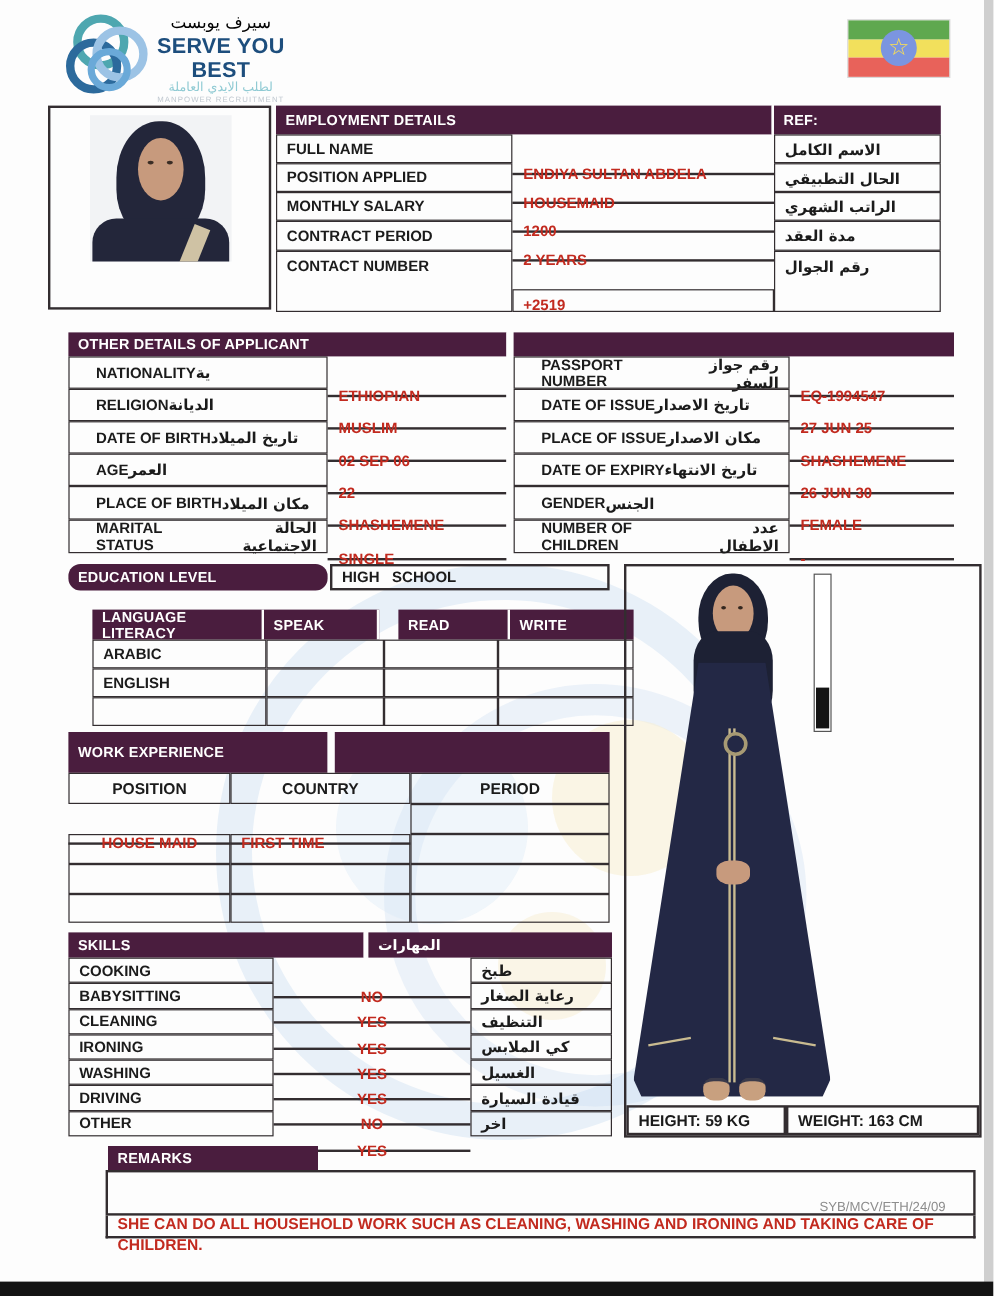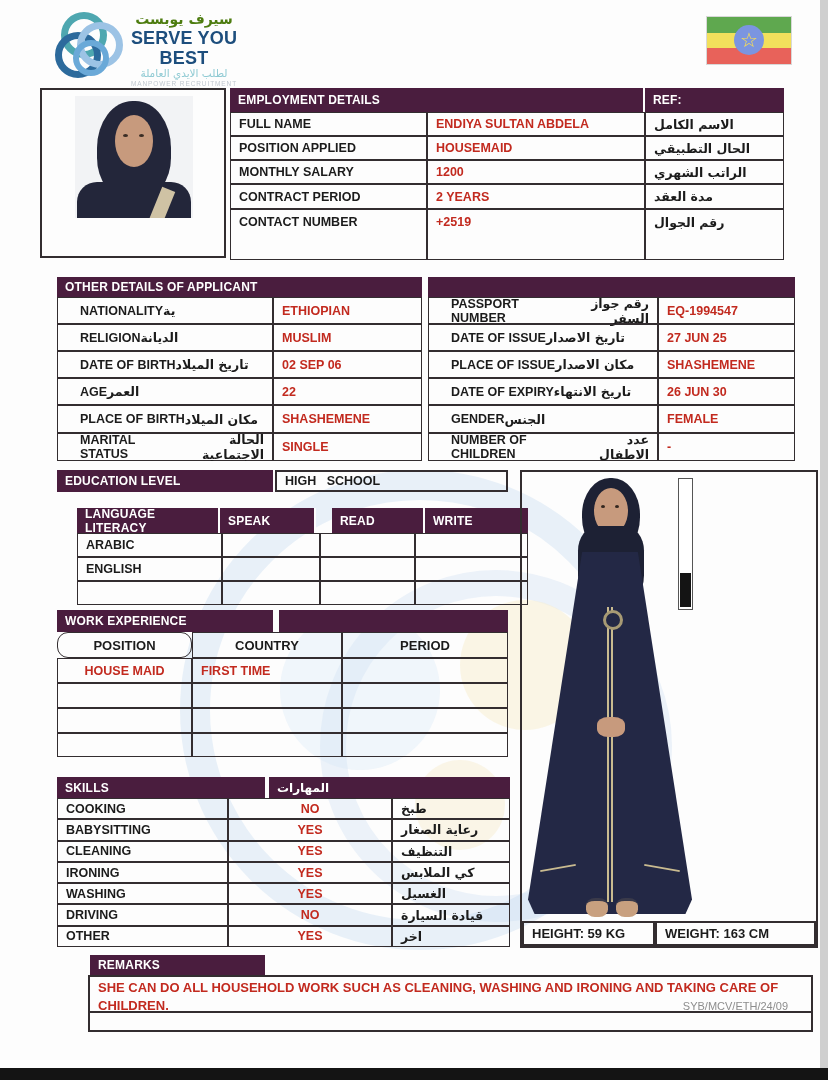--- a/index.html
+++ b/index.html
@@ -3,21 +3,21 @@
 <meta charset="utf-8">
 <style>
   html,body{margin:0;padding:0;background:#e9e9e9;}
   #page{position:relative;width:828px;height:1080px;background:#fdfdfd;overflow:hidden;
         font-family:"Liberation Sans",sans-serif;}
   .sec{position:absolute;z-index:2;}
   .purplebar{background:#4a1d3e;color:#fff;font-weight:bold;font-size:12px;
              display:flex;align-items:center;padding:0 8px;box-sizing:border-box;letter-spacing:.2px;}
   .cell{border:1px solid #332d30;display:flex;align-items:center;padding:0 8px;
         box-sizing:border-box;font-size:12.5px;font-weight:bold;color:#1b1b1b;background:transparent;}
-  .red{color:#c22a1f;}
+  .red{color:#c22a1f;margin-top:32px;}
   .ar{font-family:"DejaVu Sans","Liberation Sans",sans-serif;direction:rtl;}
   .split{justify-content:flex-start;padding-left:22px;}
   .center{justify-content:center;}
   .right{justify-content:flex-end;}
   .grid{display:grid;}
   .gapcell{background:#fdfdfd;}
   .wm{position:absolute;border-radius:50%;z-index:0;}
   .fig{position:absolute;}
 </style>
 </head>
@@ -34,21 +34,21 @@
   </div>
 
   <div class="sec" style="left:55px;top:12px;width:200px;height:66px;">
     <div style="position:relative;width:64px;height:64px;float:left;">
       <div style="position:absolute;left:6px;top:0;width:32px;height:32px;border:7px solid #4ea7b0;border-radius:50%;"></div>
       <div style="position:absolute;left:0;top:20px;width:32px;height:32px;border:7px solid #2c6a9c;border-radius:50%;"></div>
       <div style="position:absolute;left:22px;top:10px;width:32px;height:32px;border:7px solid #9cc3e5;border-radius:50%;"></div>
       <div style="position:absolute;left:18px;top:28px;width:24px;height:24px;border:6px solid #6aa9d8;border-radius:50%;"></div>
     </div>
     <div style="margin-left:70px;width:118px;text-align:center;line-height:1.12;">
-      <div class="ar" style="font-size:14px;font-weight:bold;color:#4d7c0f;">سيرف يوبست</div>
+      <div class="ar" style="font-size:14px;font-weight:normal;color:#000000;">سيرف يوبست</div>
       <div style="font-size:18px;font-weight:bold;color:#1d4e7d;letter-spacing:.2px;">SERVE YOU BEST</div>
       <div class="ar" style="font-size:10.5px;color:#8fcad3;">لطلب الايدي العاملة</div>
       <div style="font-size:6.5px;color:#c0c8d0;letter-spacing:.9px;">MANPOWER RECRUITMENT</div>
     </div>
   </div>
 
   <div class="sec" style="left:706px;top:16px;width:84px;height:47px;border:1px solid #d8d8d8;">
     <div style="height:16px;background:#5fa84f;"></div>
     <div style="height:15px;background:#f2e05c;"></div>
     <div style="height:16px;background:#e8625a;"></div>
@@ -167,21 +167,21 @@
       <div class="gapcell"></div>
       <div class="cell split">
           <span>NUMBER OF CHILDREN</span>
           <span class="ar">عدد الاطفال</span>
         </div>
       <div class="cell red">-</div>
     </div>
   </div>
 
   <div class="sec" style="left:57px;top:470px;width:451px;height:22px;">
-    <div class="purplebar" style="position:absolute;left:0;top:0;width:216px;height:22px;">EDUCATION LEVEL</div>
+    <div class="purplebar" style="position:absolute;left:0;top:0;width:216px;height:22px;border-radius:10px;">EDUCATION LEVEL</div>
     <div class="cell" style="position:absolute;left:218px;top:0;width:233px;height:22px;border-width:2px;word-spacing:7px;">HIGH SCHOOL</div>
   </div>
 
   <div class="sec" style="left:57px;top:508px;width:451px;padding-left:20px;">
     <div style="display:flex;height:25px;">
       <div class="purplebar" style="width:143px;border-right:2px solid #fdfdfd;">LANGUAGE LITERACY</div>
       <div class="purplebar" style="width:96px;border-right:2px solid #fdfdfd;">SPEAK</div>
       <div class="purplebar" style="width:93px;border-right:2px solid #fdfdfd;margin-left:16px;">READ</div>
       <div class="purplebar" style="flex:1;">WRITE</div>
     </div>
@@ -195,47 +195,47 @@
       <div class="cell"></div>
       <div class="cell"></div>
       <div class="cell"></div>
       <div class="cell"></div>
       <div class="cell"></div>
       <div class="cell"></div>
     </div>
   </div>
 
   <div class="sec" style="left:57px;top:610px;width:451px;">
-    <div style="display:flex;height:22px;">
+    <div style="display:flex;height:34px;">
       <div class="purplebar" style="width:216px;">WORK EXPERIENCE</div>
       <div style="width:6px;background:#fdfdfd;"></div>
       <div class="purplebar" style="flex:1;"></div>
     </div>
     <div class="grid" style="grid-template-columns:135px 150px 166px;grid-template-rows:26px 25px 25px 25px 24px;">
-      <div class="cell center" style="font-size:13px;border-radius:11px;">POSITION</div>
+      <div class="cell center" style="font-size:13px;">POSITION</div>
       <div class="cell center" style="font-size:13px;">COUNTRY</div>
       <div class="cell center" style="font-size:13px;">PERIOD</div>
       <div class="cell red center">HOUSE MAID</div>
       <div class="cell red">FIRST TIME</div>
       <div class="cell"></div>
       <div class="cell"></div>
       <div class="cell"></div>
       <div class="cell"></div>
       <div class="cell"></div>
       <div class="cell"></div>
       <div class="cell"></div>
       <div class="cell"></div>
       <div class="cell"></div>
       <div class="cell"></div>
     </div>
   </div>
 
   <div class="sec" style="left:57px;top:777px;width:453px;">
     <div style="display:flex;height:21px;">
-      <div class="purplebar" style="width:208px;">SKILLS</div>
+      <div class="purplebar" style="width:246px;">SKILLS</div>
       <div style="width:4px;background:#fdfdfd;"></div>
       <div class="purplebar ar right" style="flex:1;">المهارات</div>
     </div>
     <div class="grid" style="grid-template-columns:171px 164px 118px;grid-template-rows:repeat(7,21.3px);">
       <div class="cell">COOKING</div>
       <div class="cell red center">NO</div>
       <div class="cell ar right">طبخ</div>
       <div class="cell">BABYSITTING</div>
       <div class="cell red center">YES</div>
       <div class="cell ar right">رعاية الصغار</div>

